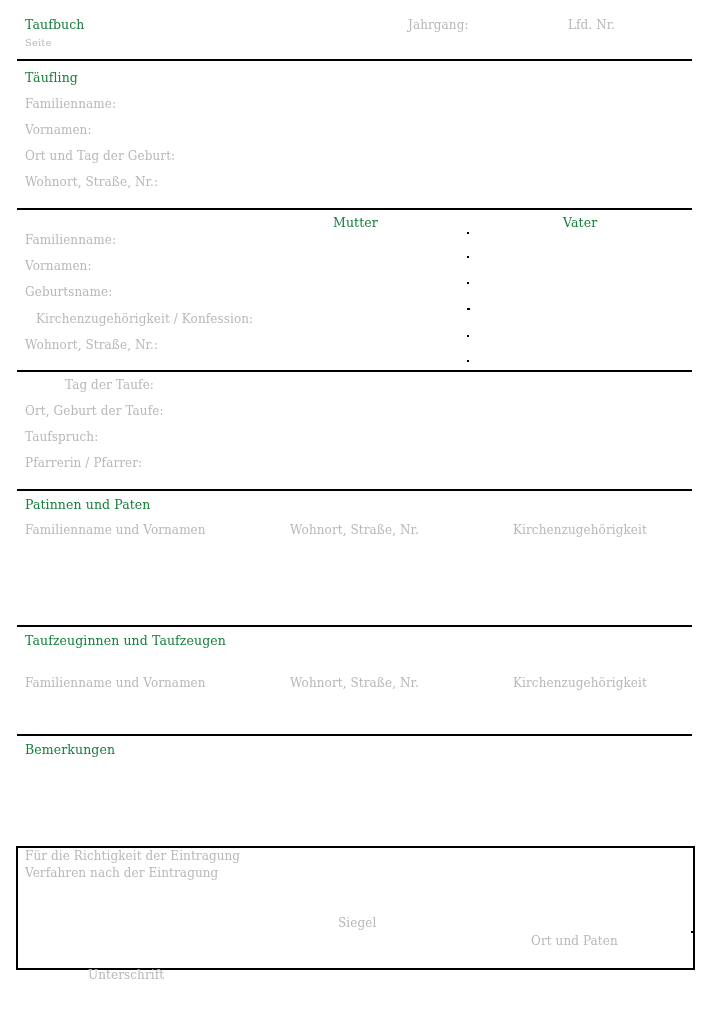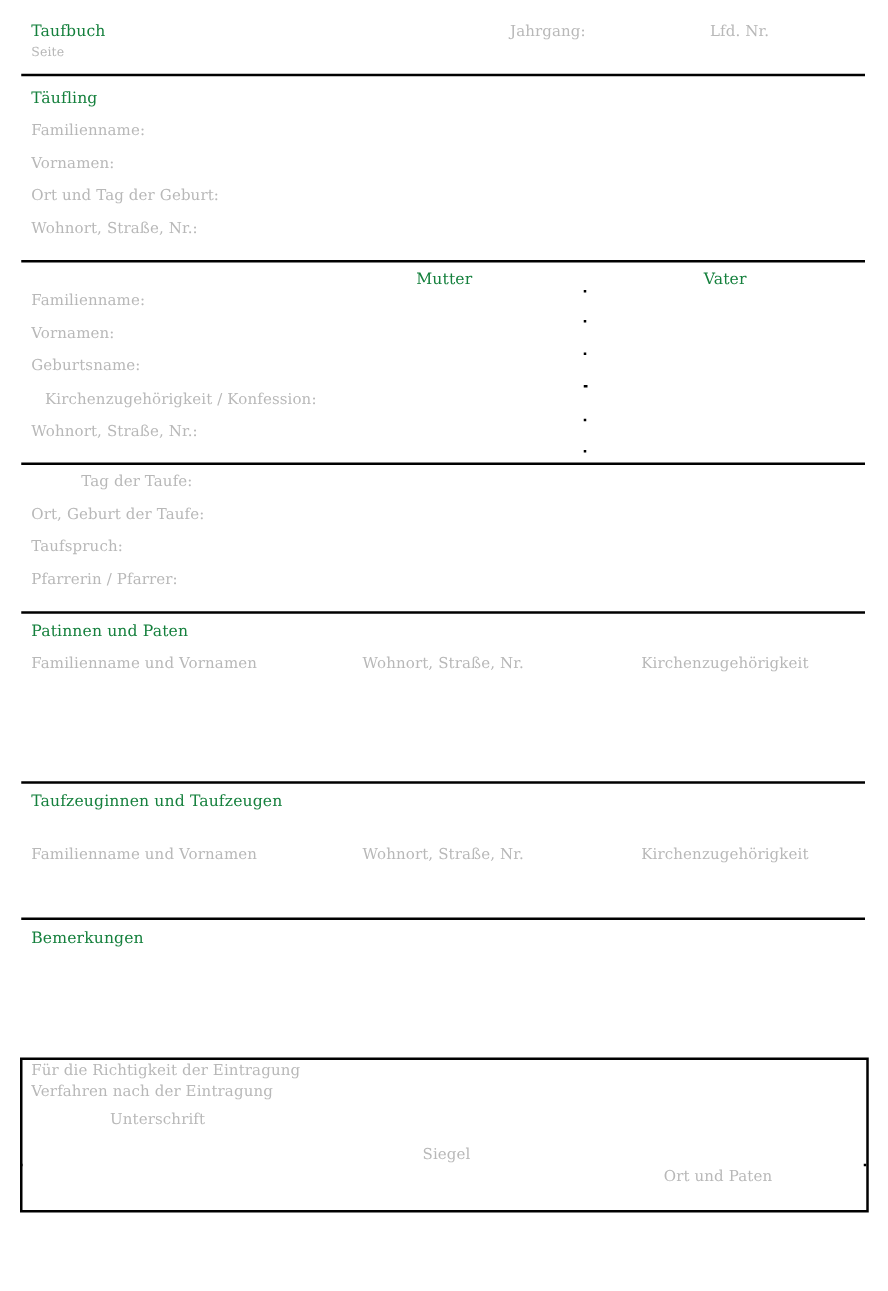--- a/index.html
+++ b/index.html
@@ -69,14 +69,14 @@
 <div class="rule" style="top:734px;"></div>
 
 <div class="abs t head" style="left:25px; top:743px;">Bemerkungen</div>
 
 <div class="sigbox"></div>
 <div class="tick" style="left:16px;"></div>
 <div class="tick" style="left:691px;"></div>
 <div class="abs t" style="left:25px; top:849px;">Für die Richtigkeit der Eintragung</div>
 <div class="abs t" style="left:25px; top:866px;">Verfahren nach der Eintragung</div>
 <div class="abs t" style="left:338px; top:916px;text-align:center;">Siegel</div>
-<div class="abs t" style="left:88px; top:888px;">Unterschrift</div>
+<div class="abs t" style="left:88px; top:968px;">Unterschrift</div>
 <div class="abs t" style="left:531px; top:934px;">Ort und Paten</div>
 
 </body></html>

